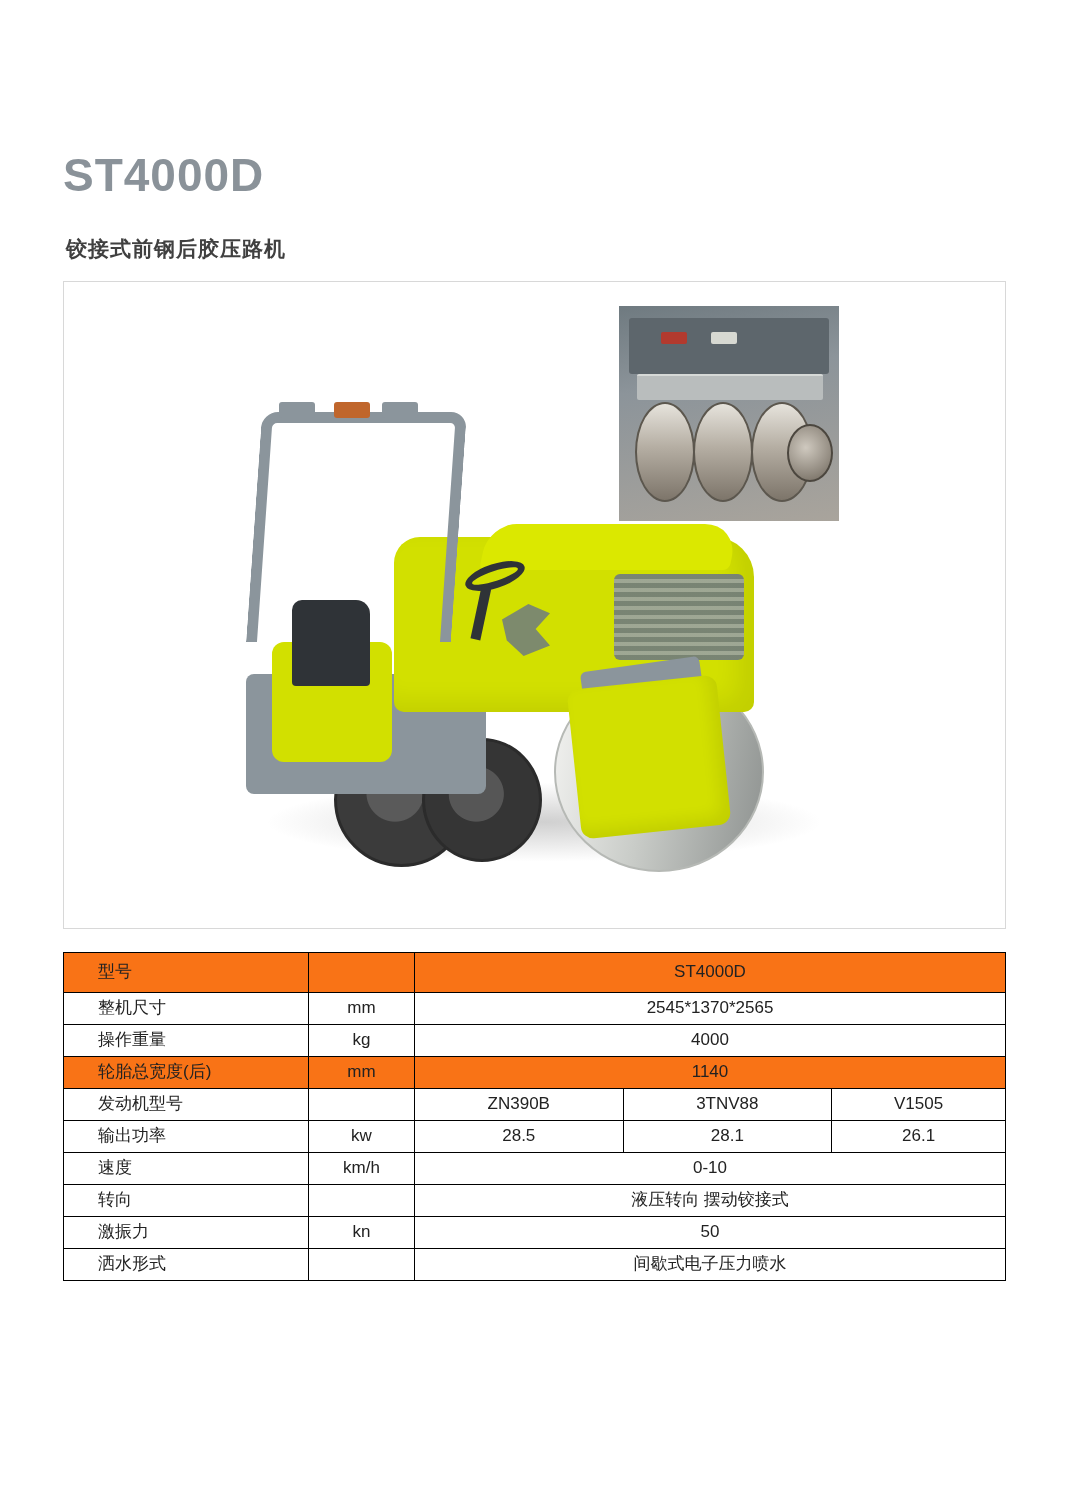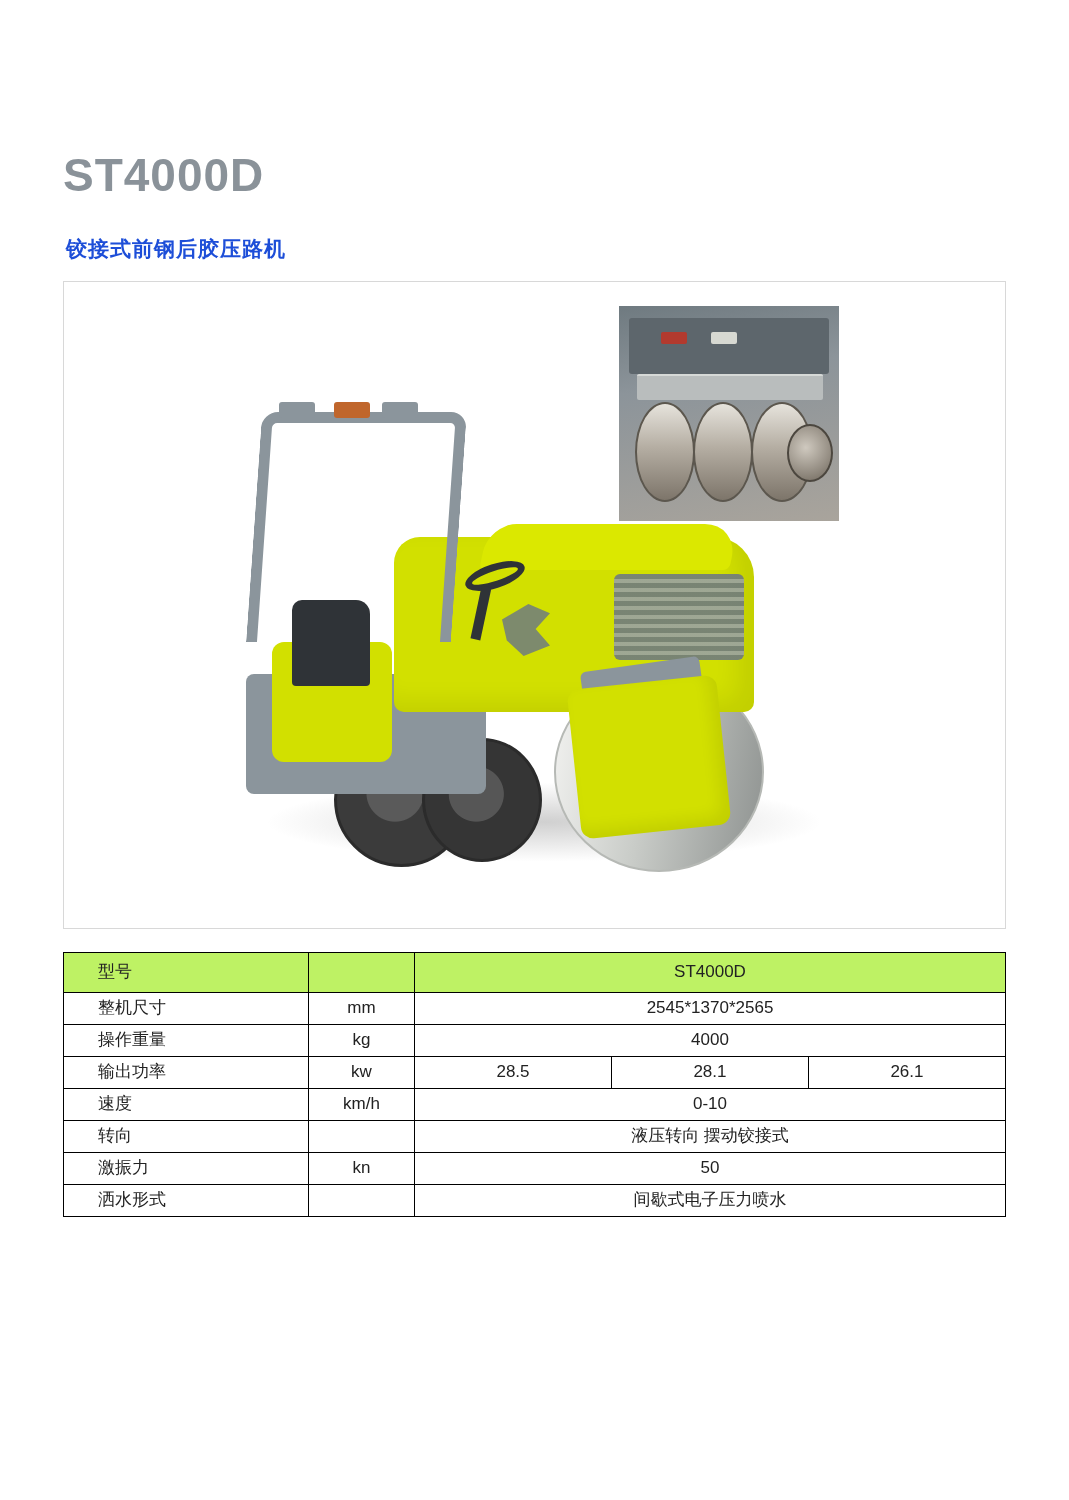--- a/index.html
+++ b/index.html
@@ -32,21 +32,21 @@
     color: #8a9299;
     letter-spacing: 1px;
     line-height: 1;
   }
   .subtitle {
     position: absolute;
     left: 66px;
     top: 238px;
     font-size: 21px;
     font-weight: bold;
-    color: #1d4ed8;
+    color: #404040;
     letter-spacing: 1px;
     line-height: 1;
   }
   
   .photo-panel {
     position: absolute;
     left: 63px;
     top: 281px;
     width: 943px;
     height: 648px;
@@ -308,21 +308,21 @@
   }
   .spec-table td.label {
     text-align: left;
     padding-left: 34px;
     width: 245px;
   }
   .spec-table td.unit {
     width: 106px;
   }
   .spec-table tr.shade td {
-    background: #bef264;
+    background: #f97316;
   }
   .spec-table tr.head td {
     height: 40px;
     font-size: 17px;
   }
 </style>
 </head>
 <body>
 
 <div class="page">
@@ -377,20 +377,32 @@
         <tr>
           <td class="label">整机尺寸</td>
           <td class="unit">mm</td>
           <td colspan="3">2545*1370*2565</td>
         </tr>
         <tr>
           <td class="label">操作重量</td>
           <td class="unit">kg</td>
           <td colspan="3">4000</td>
         </tr>
+        <tr class="shade">
+          <td class="label">轮胎总宽度(后)</td>
+          <td class="unit">mm</td>
+          <td colspan="3">1140</td>
+        </tr>
+        <tr>
+          <td class="label">发动机型号</td>
+          <td class="unit"></td>
+          <td>ZN390B</td>
+          <td>3TNV88</td>
+          <td>V1505</td>
+        </tr>
         <tr>
           <td class="label">输出功率</td>
           <td class="unit">kw</td>
           <td>28.5</td>
           <td>28.1</td>
           <td>26.1</td>
         </tr>
         <tr>
           <td class="label">速度</td>
           <td class="unit">km/h</td>

